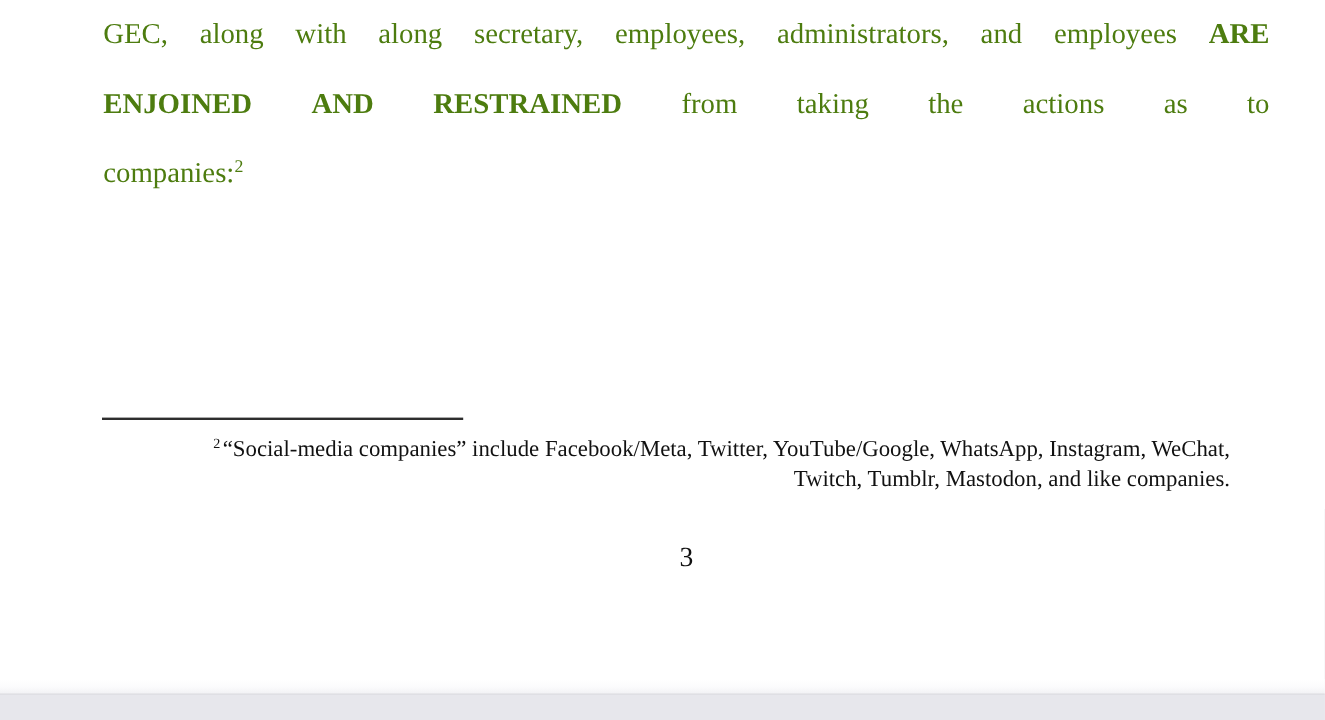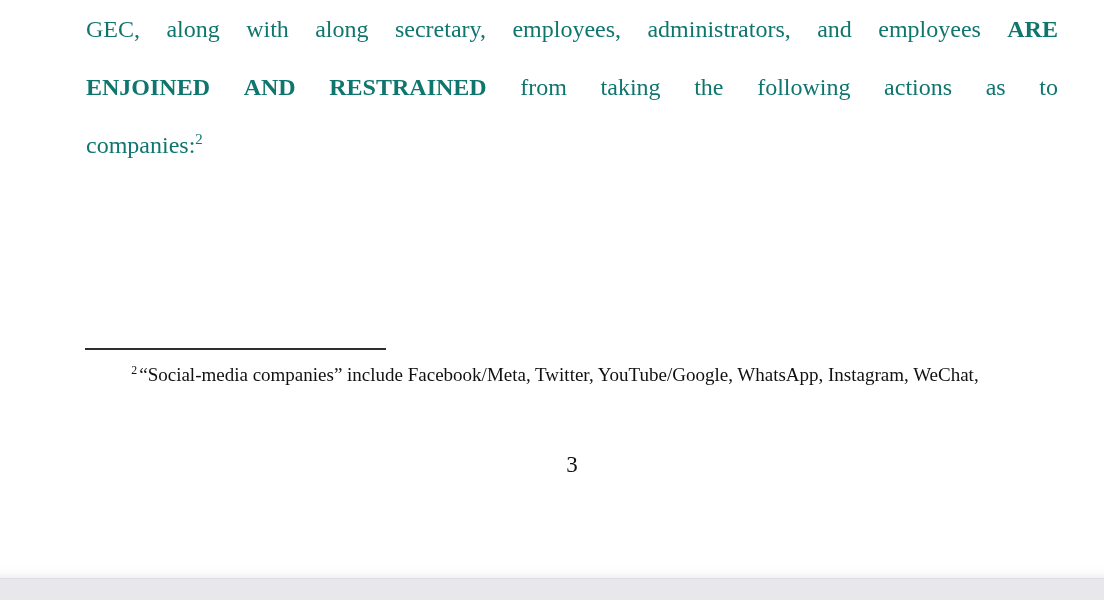--- a/index.html
+++ b/index.html
@@ -53,21 +53,21 @@
     border-top: 1px solid #dcdce2;
     box-sizing: border-box;
   }
 
   
   #body-text {
     position: absolute;
     left: 86px;
     top: 0px;
     width: 972px;
-    color: #0f766e;
+    color: #4d7c0f;
     font-size: 24px;
     line-height: 58px;
     text-align: justify;
     text-justify: inter-word;
   }
   #body-text .para-line {
     display: block;
     white-space: nowrap;
   }
   
@@ -99,21 +99,21 @@
   }
 
   #footnote {
     position: absolute;
     left: 85px;
     top: 363px;
     width: 940px;
     color: #111111;
     font-size: 19px;
     line-height: 24.5px;
-    text-align: center;
+    text-align: right;
   }
   #footnote .fn-line {
     display: block;
     white-space: nowrap;
   }
   #footnote sup.fn-num {
     font-size: 0.62em;
     vertical-align: super;
     line-height: 0;
     margin-right: 2px;
@@ -152,36 +152,36 @@
         <span class="bold">ARE</span>
       </div>
 
       <div class="just">
         <span class="bold">ENJOINED</span>
         <span class="bold">AND</span>
         <span class="bold">RESTRAINED</span>
         <span>from</span>
         <span>taking</span>
         <span>the</span>
-        <span>following</span>
         <span>actions</span>
         <span>as</span>
         <span>to</span>
       </div>
 
       <div class="para-line">
         <span>companies:</span><sup class="fn-ref">2</sup>
       </div>
 
     </div>
 
     <div id="footnote-rule"></div>
 
     <div id="footnote">
       <div class="fn-line"><sup class="fn-num">2</sup><span>“Social-media companies” include Facebook/Meta, Twitter, YouTube/Google, WhatsApp, Instagram, WeChat,</span></div>
+      <div class="fn-line">Twitch, Tumblr, Mastodon, and like companies.</div>
     </div>
 
     <div id="page-number">3</div>
 
     <div id="page-bottom-edge"></div>
 
   </div>
 
   <div id="viewer-background"></div>
 

